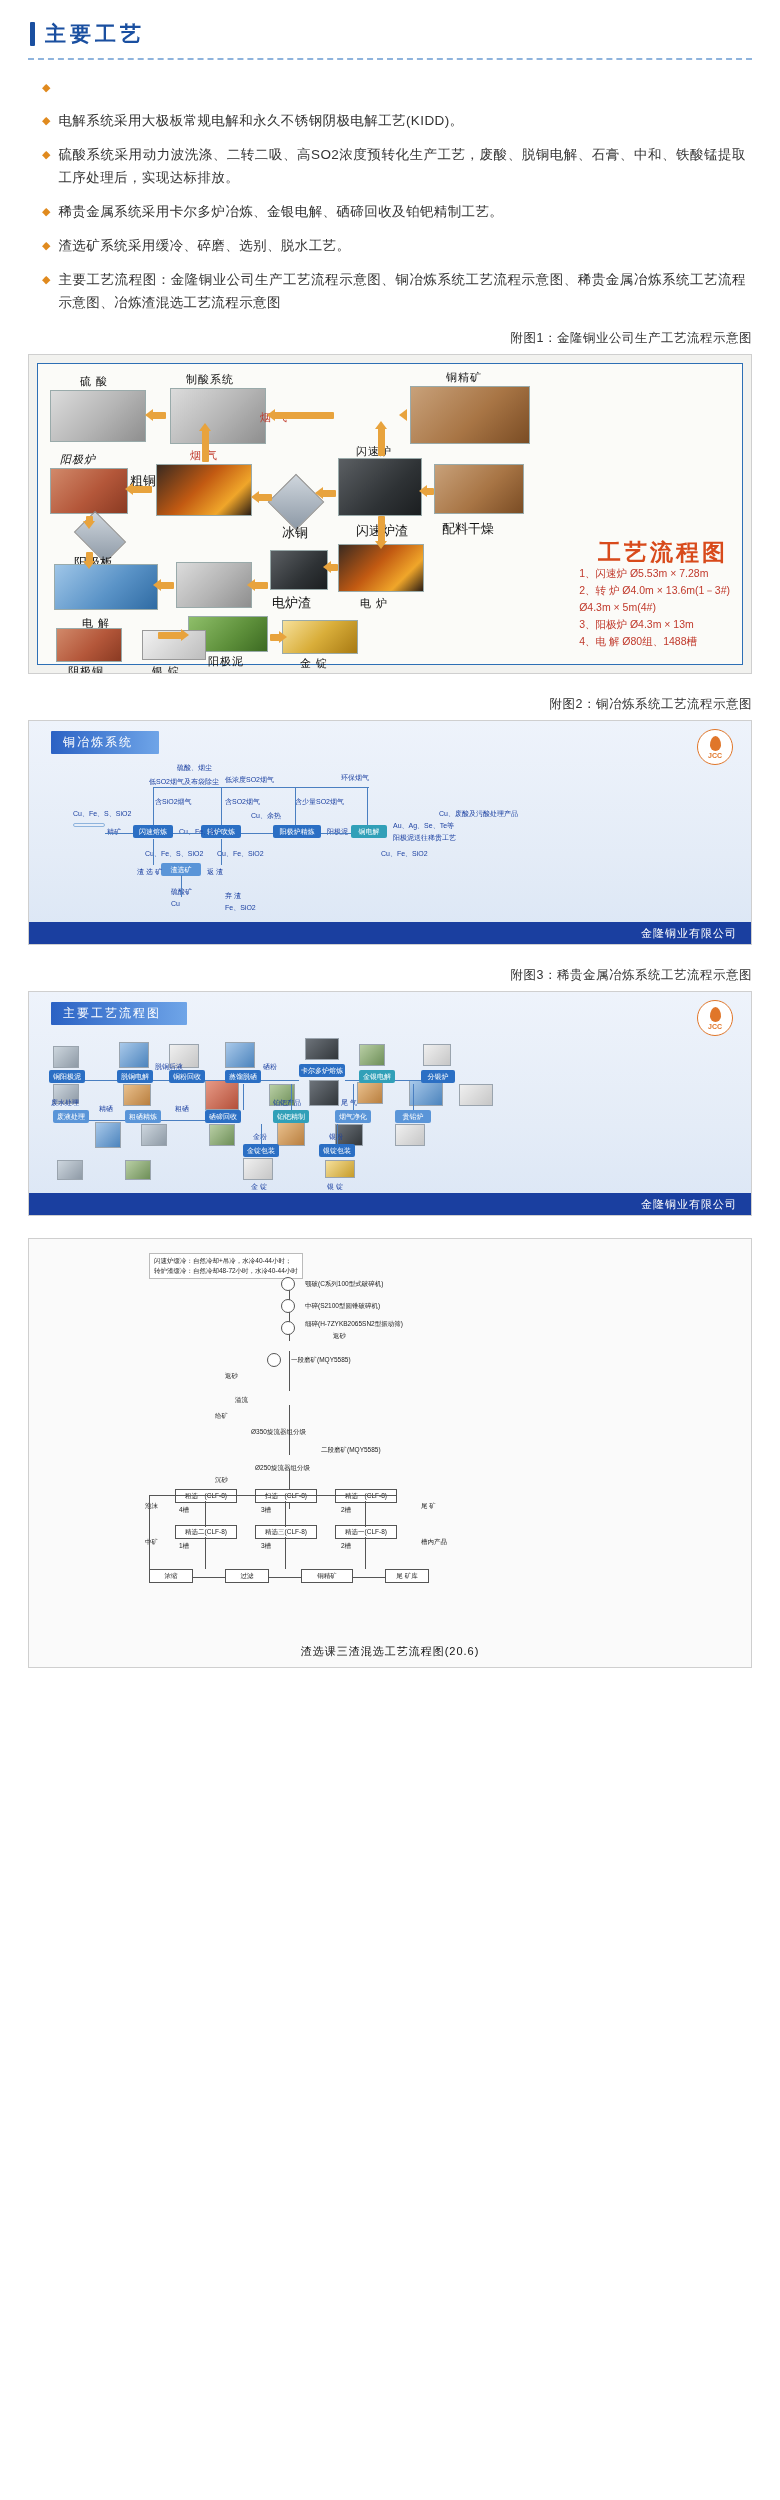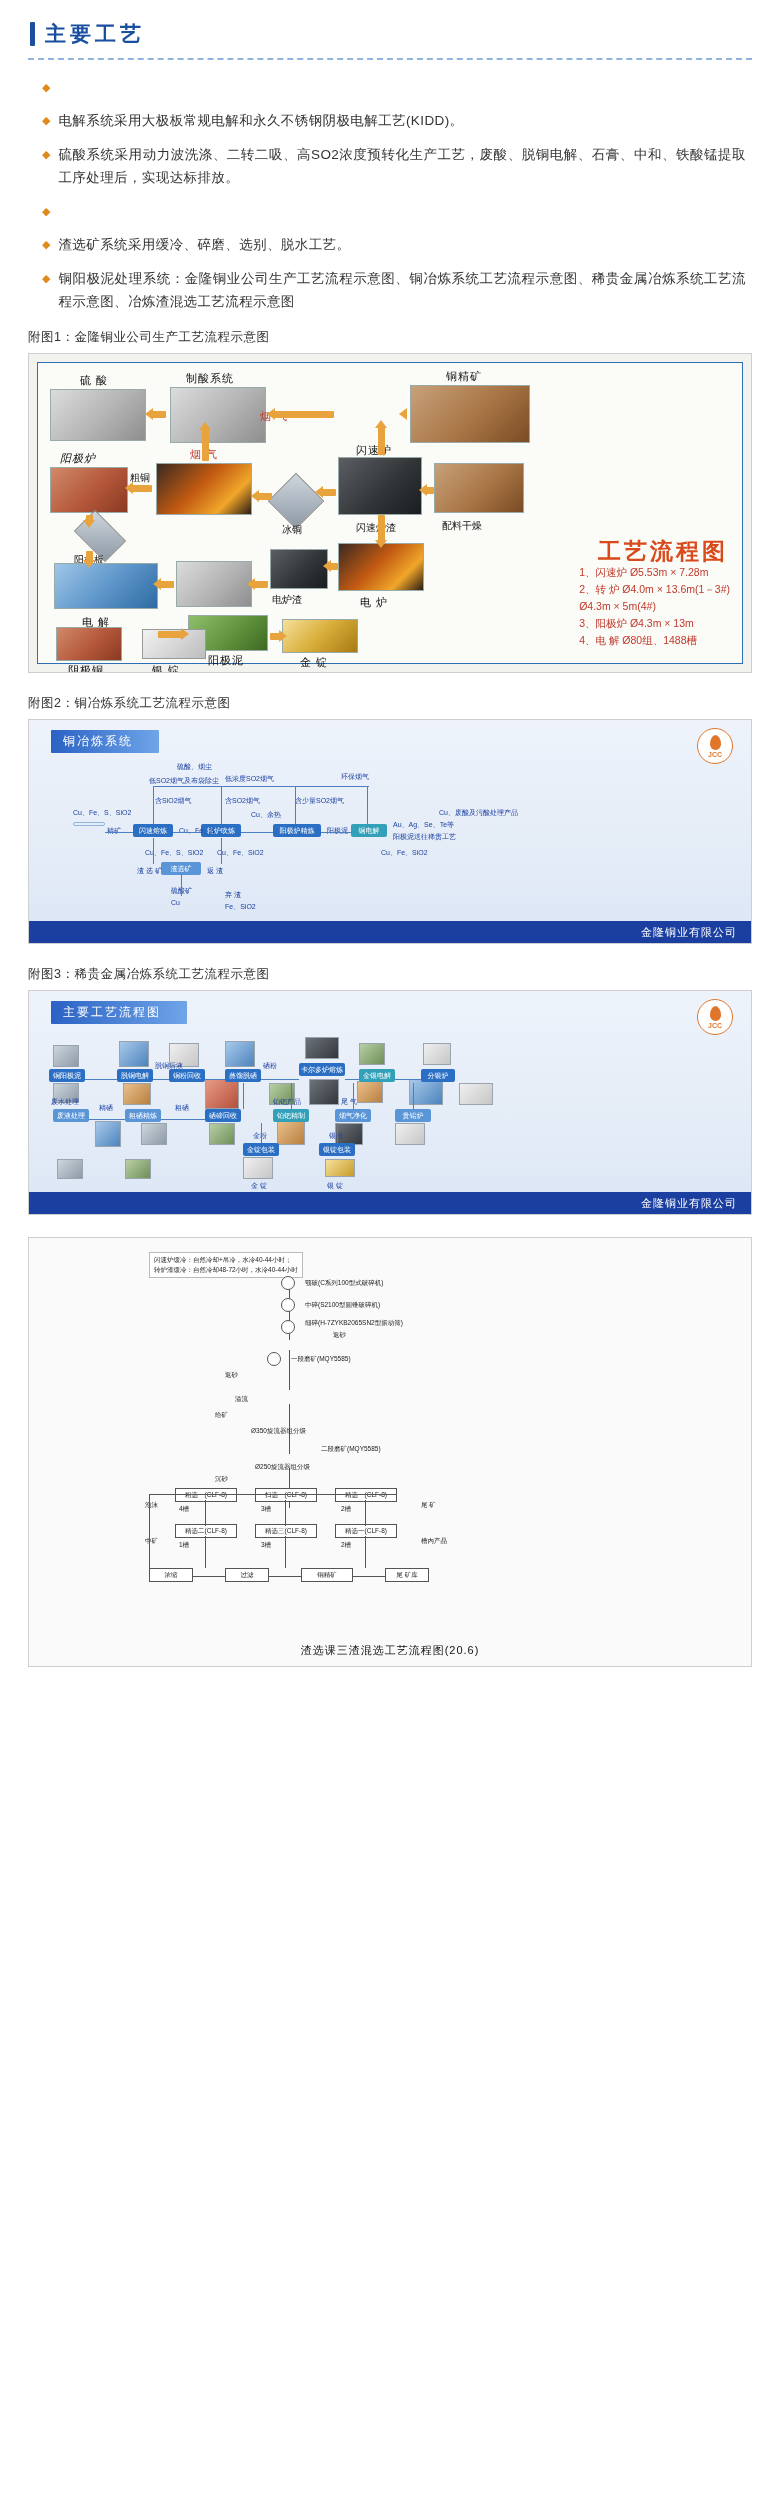--- a/index.html
+++ b/index.html
@@ -67,21 +67,21 @@
     color: #333;
     text-align: justify;
     letter-spacing: 0.4px;
   }
 
   
   .figure {
     margin: 10px 0 22px 0;
   }
   .fig-caption {
-    text-align: left;
+    text-align: right;
     font-size: 12.5px;
     color: #333;
     margin-bottom: 7px;
     letter-spacing: 0.5px;
   }
   .fig-frame {
     border: 1px solid #cfcfcf;
     background: #fff;
     position: relative;
     overflow: hidden;
@@ -115,21 +115,21 @@
   .ph.blue { background: linear-gradient(135deg,#9fc6e8 0%,#5a93c7 55%,#2f6ba3 100%); }
 
   .lbl {
     position: absolute;
     font-size: 11px;
     color: #111;
     white-space: nowrap;
     letter-spacing: 1px;
   }
   .lbl.red { color: #c0392b; }
-  .lbl.small { font-size: 10px; letter-spacing: 0; }
+  .lbl.small { font-size: 13px; letter-spacing: 0; }
 
   .arr {
     position: absolute;
     background: #e8a33d;
     height: 7px;
     border-radius: 1px;
   }
   .arr::after {
     content: "";
     position: absolute;
@@ -343,28 +343,29 @@
     <div class="bullet-row">
       <span class="bullet-mark">◆</span>
       <span class="bullet-text">电解系统采用大极板常规电解和永久不锈钢阴极电解工艺(KIDD)。</span>
     </div>
     <div class="bullet-row">
       <span class="bullet-mark">◆</span>
       <span class="bullet-text">硫酸系统采用动力波洗涤、二转二吸、高SO2浓度预转化生产工艺，废酸、脱铜电解、石膏、中和、铁酸锰提取工序处理后，实现达标排放。</span>
     </div>
     <div class="bullet-row">
       <span class="bullet-mark">◆</span>
+      <span class="bullet-text">稀贵金属系统采用卡尔多炉冶炼、金银电解、硒碲回收及铂钯精制工艺。</span>
     </div>
     <div class="bullet-row">
       <span class="bullet-mark">◆</span>
       <span class="bullet-text">渣选矿系统采用缓冷、碎磨、选别、脱水工艺。</span>
     </div>
     <div class="bullet-row">
       <span class="bullet-mark">◆</span>
-      <span class="bullet-text">铜阳极泥处理系统：金隆铜业公司生产工艺流程示意图、铜冶炼系统工艺流程示意图、稀贵金属冶炼系统工艺流程示意图、冶炼渣混选工艺流程示意图</span>
+      <span class="bullet-text">主要工艺流程图：金隆铜业公司生产工艺流程示意图、铜冶炼系统工艺流程示意图、稀贵金属冶炼系统工艺流程示意图、冶炼渣混选工艺流程示意图</span>
     </div>
   </div>
 
   <div class="figure">
     <div class="fig-caption">附图1：金隆铜业公司生产工艺流程示意图</div>
     <div class="fig-frame fig1">
       <div class="fig1-inner">
 
         <div class="ph grey" style="left:12px;  top:26px;  width:96px;  height:52px;"></div>
         <div class="ph grey" style="left:132px; top:24px;  width:96px;  height:56px;"></div>

